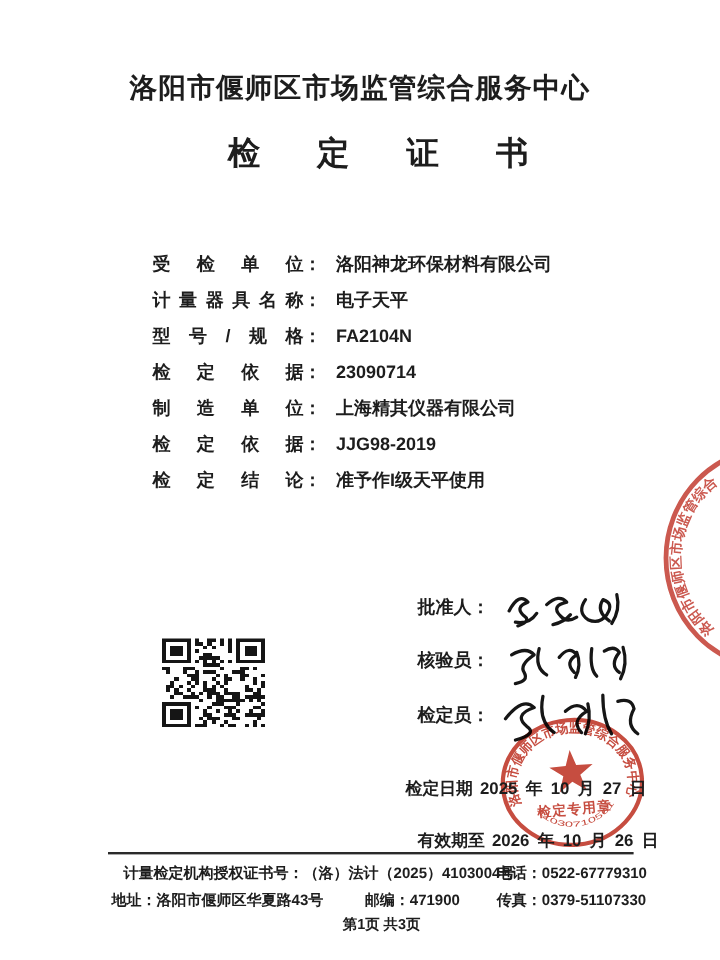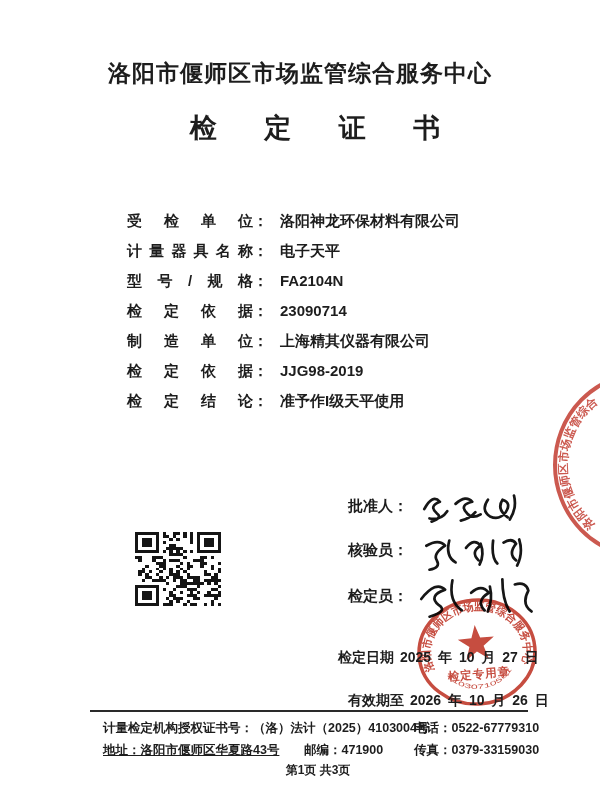--- a/index.html
+++ b/index.html
@@ -415,18 +415,18 @@
   </div>
   <div class="date-row" style="top:692px; left:348px;">
     <span>有效期至</span>
     <span class="val">2026 年 10 月 26 日</span>
   </div>
 
   <div class="divider"></div>
 
   <div class="foot" style="top:720px; left:103px;">计量检定机构授权证书号：（洛）法计（2025）4103004号</div>
   <div class="foot" style="top:720px; left:414px;">电话：0522-67779310</div>
-  <div class="foot" style="top:742px; left:103px;text-decoration:underline;">地址：洛阳市偃师区华夏路43号</div>
+  <div class="foot" style="top:742px; left:93px;">地址：洛阳市偃师区华夏路43号</div>
   <div class="foot" style="top:742px; left:288px;padding-left:16px;">邮编：471900</div>
-  <div class="foot" style="top:742px; left:414px;">传真：0379-33159030</div>
+  <div class="foot" style="top:742px; left:414px;">传真：0379-51107330</div>
   <div class="pagination">第1页 共3页</div>
 
 </div>
 
 </body></html>

